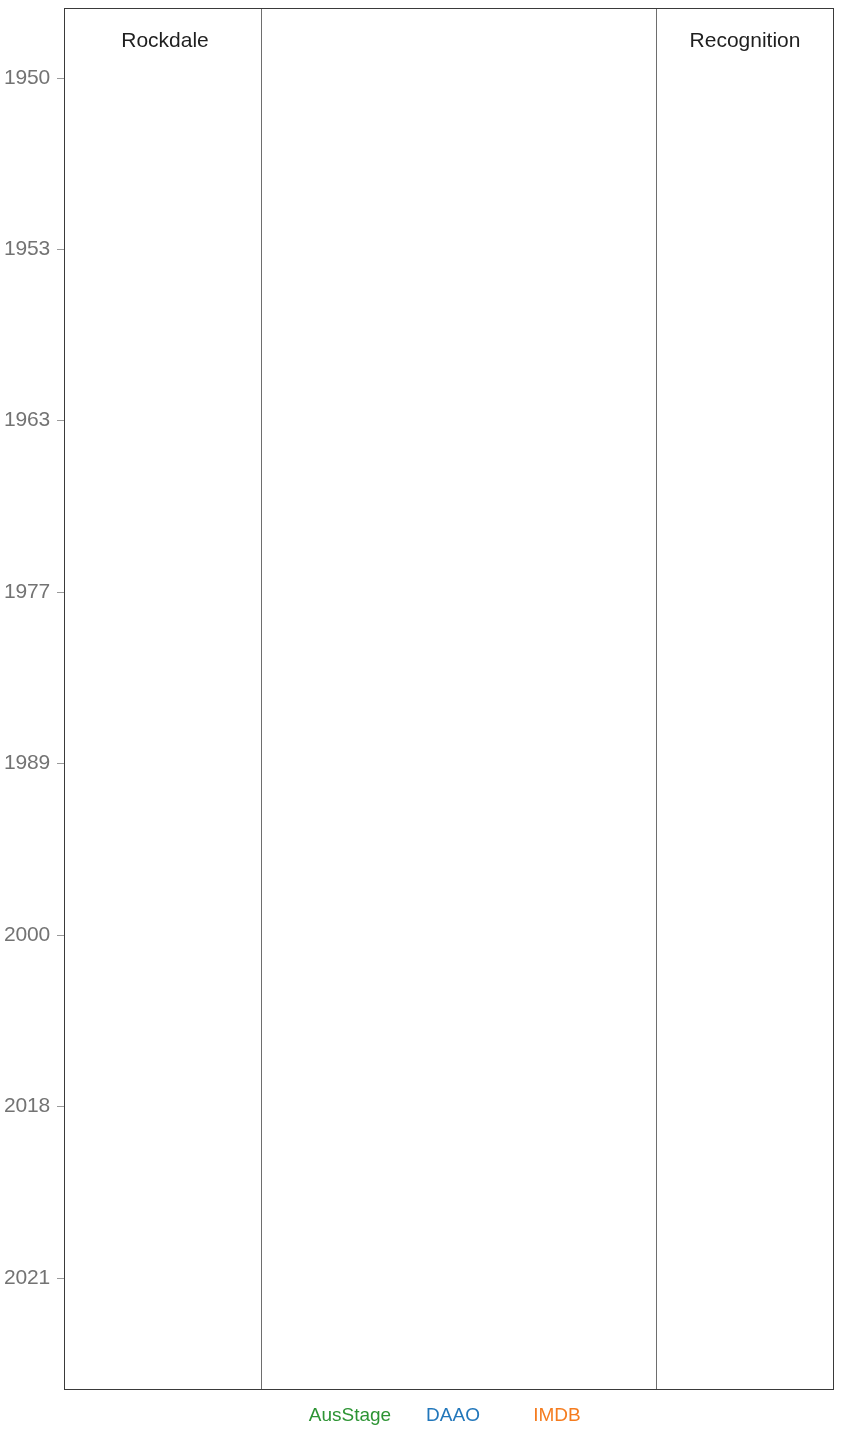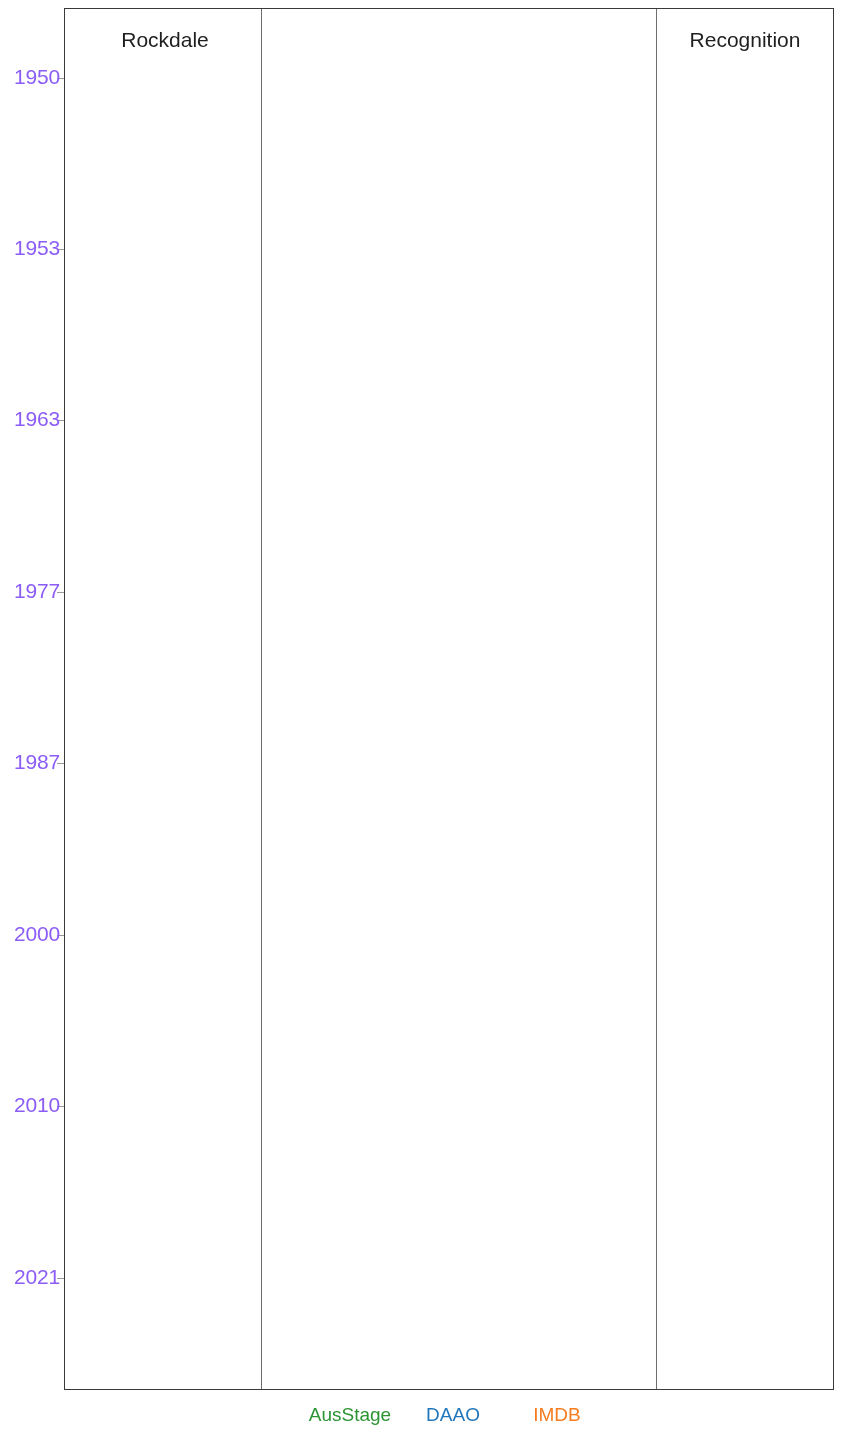--- a/index.html
+++ b/index.html
@@ -36,23 +36,22 @@
     position: absolute;
     left: 64px;
     width: 770px;
     height: 1px;
     background: #e8e8e8;
   }
   .year-label {
     position: absolute;
     right: 790px;
     width: 56px;
-    text-align: right;
     font-size: 21px;
-    color: #8b5cf6;
+    color: #737373;
     letter-spacing: -0.2px;
   }
   .tick-mark {
     position: absolute;
     left: 57px; width: 7px; height: 1px;
     background: #9a9a9a;
   }
 
   
   .band {
@@ -149,27 +148,27 @@
       <div class="tick-mark" style="top: 249px;"></div>
       <div class="year-label" style="top: 236px;">1953</div>
       <div class="gridline" style="top: 420.429px;"></div>
       <div class="tick-mark" style="top: 420.429px;"></div>
       <div class="year-label" style="top: 407.429px;">1963</div>
       <div class="gridline" style="top: 591.857px;"></div>
       <div class="tick-mark" style="top: 591.857px;"></div>
       <div class="year-label" style="top: 578.857px;">1977</div>
       <div class="gridline" style="top: 763.286px;"></div>
       <div class="tick-mark" style="top: 763.286px;"></div>
-      <div class="year-label" style="top: 750.286px;">1987</div>
+      <div class="year-label" style="top: 750.286px;">1989</div>
       <div class="gridline" style="top: 934.714px;"></div>
       <div class="tick-mark" style="top: 934.714px;"></div>
       <div class="year-label" style="top: 921.714px;">2000</div>
       <div class="gridline" style="top: 1106.14px;"></div>
       <div class="tick-mark" style="top: 1106.14px;"></div>
-      <div class="year-label" style="top: 1093.14px;">2010</div>
+      <div class="year-label" style="top: 1093.14px;">2018</div>
       <div class="gridline" style="top: 1277.57px;"></div>
       <div class="tick-mark" style="top: 1277.57px;"></div>
       <div class="year-label" style="top: 1264.57px;">2021</div>
     </div>
 
   <div class="band ausstage" style="left:324px;width:50px;"></div>
   <div class="band daao" style="left:428px;width:50px;"></div>
   <div class="band imdb" style="left:530px;width:52px;"></div>
 
   <div id="residence-layer">

